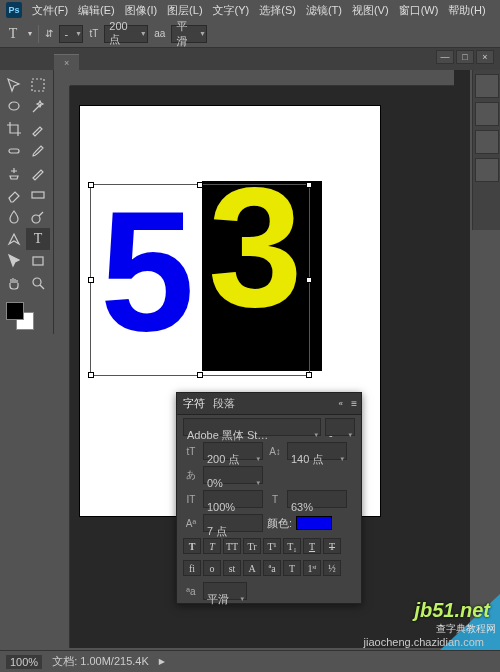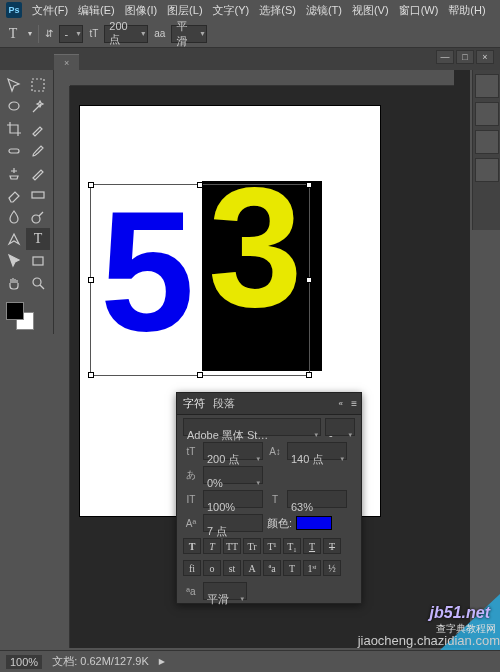--- a/index.html
+++ b/index.html
@@ -68,23 +68,23 @@
 .char-panel .lbl-ico { width: 16px; font-size: 10px; color: #aaa; text-align: center; }
 .char-panel .color-swatch { width: 36px; height: 14px; background: #0000ee; border: 1px solid #000; display: inline-block; }
 .char-panel .stylebtns { display: flex; gap: 2px; padding: 3px 6px; flex-wrap: wrap; }
 .char-panel .stylebtns span { width: 18px; height: 16px; background: #3a3a3a; border: 1px solid #2a2a2a; font-size: 10px; display: flex; align-items: center; justify-content: center; font-family: serif; }
 
 .statusbar { position: absolute; bottom: 0; left: 0; right: 0; height: 22px; background: #535353; border-top: 1px solid #333; display: flex; align-items: center; font-size: 11px; color: #ccc; padding: 0 6px; gap: 10px; }
 .statusbar .zoom { background: #3a3a3a; padding: 1px 4px; }
 
 .watermark { position: absolute; right: 0; bottom: 22px; width: 130px; height: 56px; pointer-events: none; }
 .watermark .tri { position: absolute; right: 0; bottom: 0; width: 0; height: 0; border-left: 60px solid transparent; border-bottom: 56px solid #29a7d9; opacity: .85; }
-.watermark .txt1 { position: absolute; right: 10px; bottom: 28px; color: #c4b5fd; font-size: 16px; font-weight: bold; font-style: italic; text-shadow: 0 0 3px #000; }
+.watermark .txt1 { position: absolute; right: 10px; bottom: 28px; color: #bef264; font-size: 20px; font-weight: bold; font-style: italic; text-shadow: 0 0 3px #000; }
 .watermark .txt2 { position: absolute; right: 4px; bottom: 14px; font-size: 10px; color: #ddd; }
-.watermark .txt3 { position: absolute; right: 0; bottom: 2px; font-size: 13px; color: #ccc; }
+.watermark .txt3 { position: absolute; right: 16px; bottom: 2px; font-size: 11px; color: #ccc; }
 </style>
 </head>
 <body>
 
 <div class="menubar">
   <div class="ps-logo">
       <span>Ps</span>
     </div>
   <span>文件(F)</span>
   <span>编辑(E)</span>
@@ -358,21 +358,21 @@
     <div class="field" style="width:44px;">
         <span>平滑</span>
       </div>
   </div>
 </div>
 
 <div class="statusbar">
   <span class="zoom">100%</span>
   <span>
     <span>文档:</span>
-    <span>0.62M/127.9K</span>
+    <span>1.00M/215.4K</span>
   </span>
   <span style="font-size:8px;">▶</span>
 </div>
 
 <div class="watermark">
   <div class="tri"></div>
   <div class="txt1">jb51.net</div>
   <div class="txt2">查字典教程网</div>
   <div class="txt3">jiaocheng.chazidian.com</div>
 </div>

